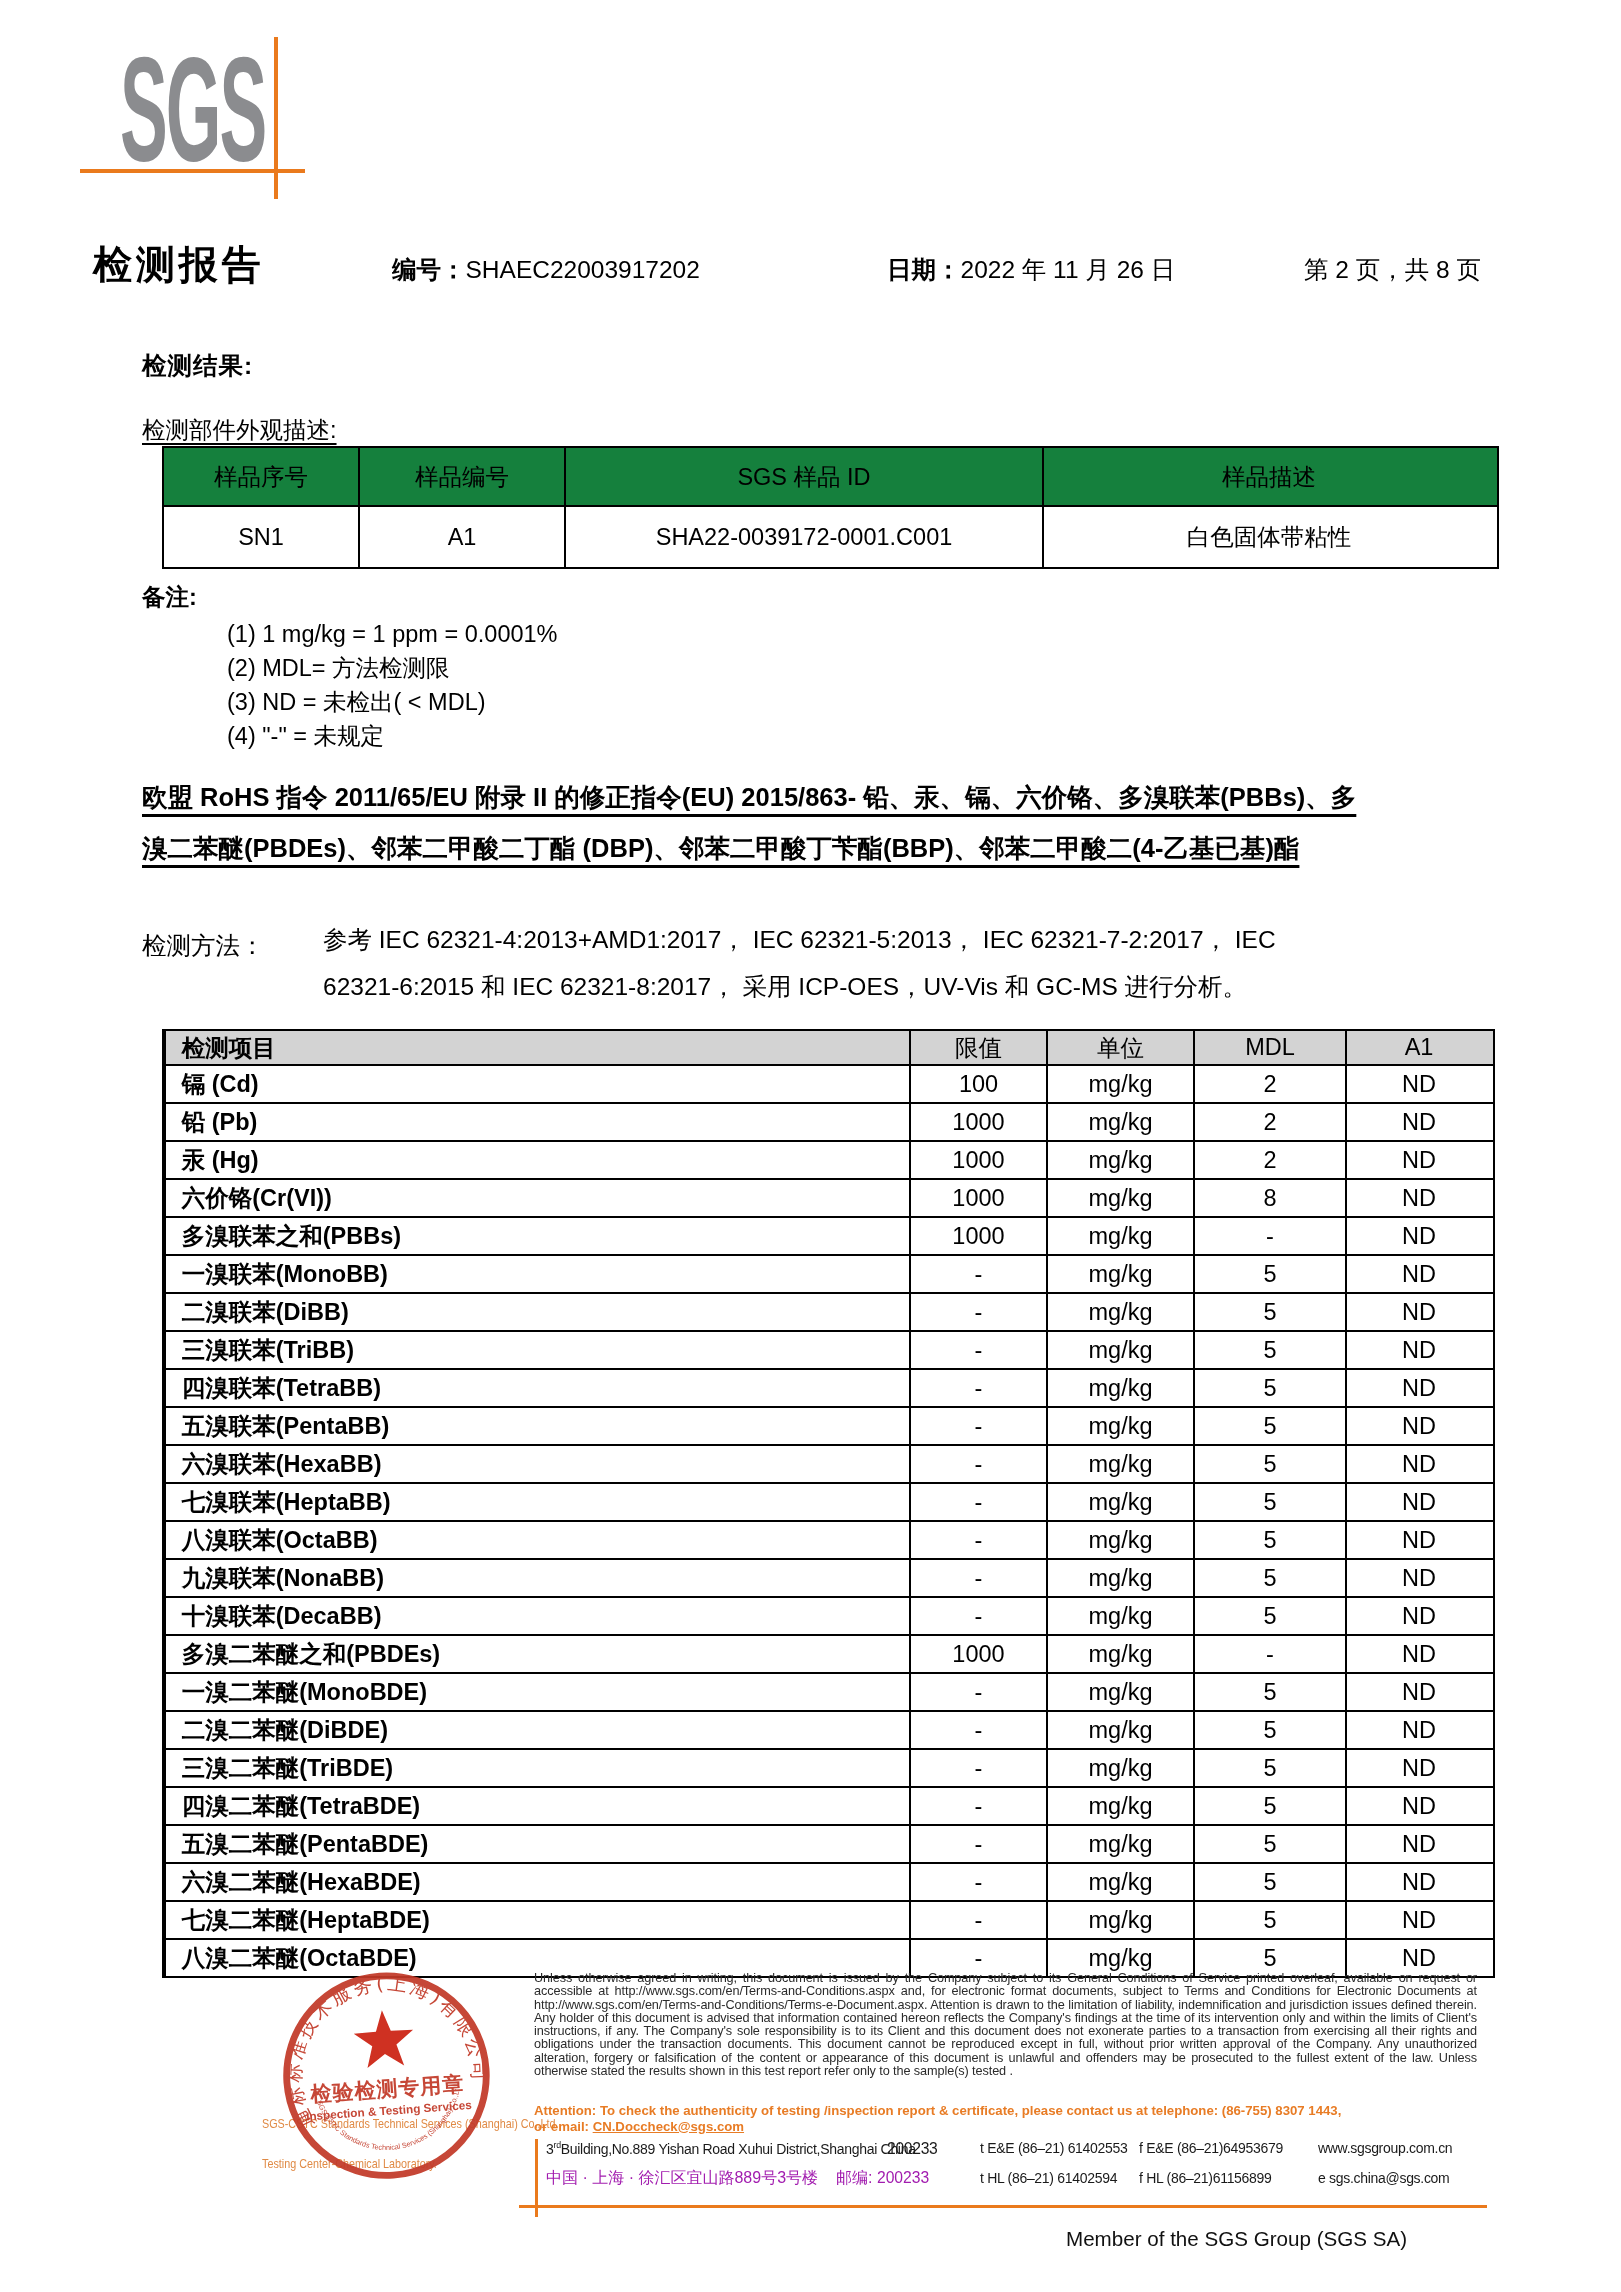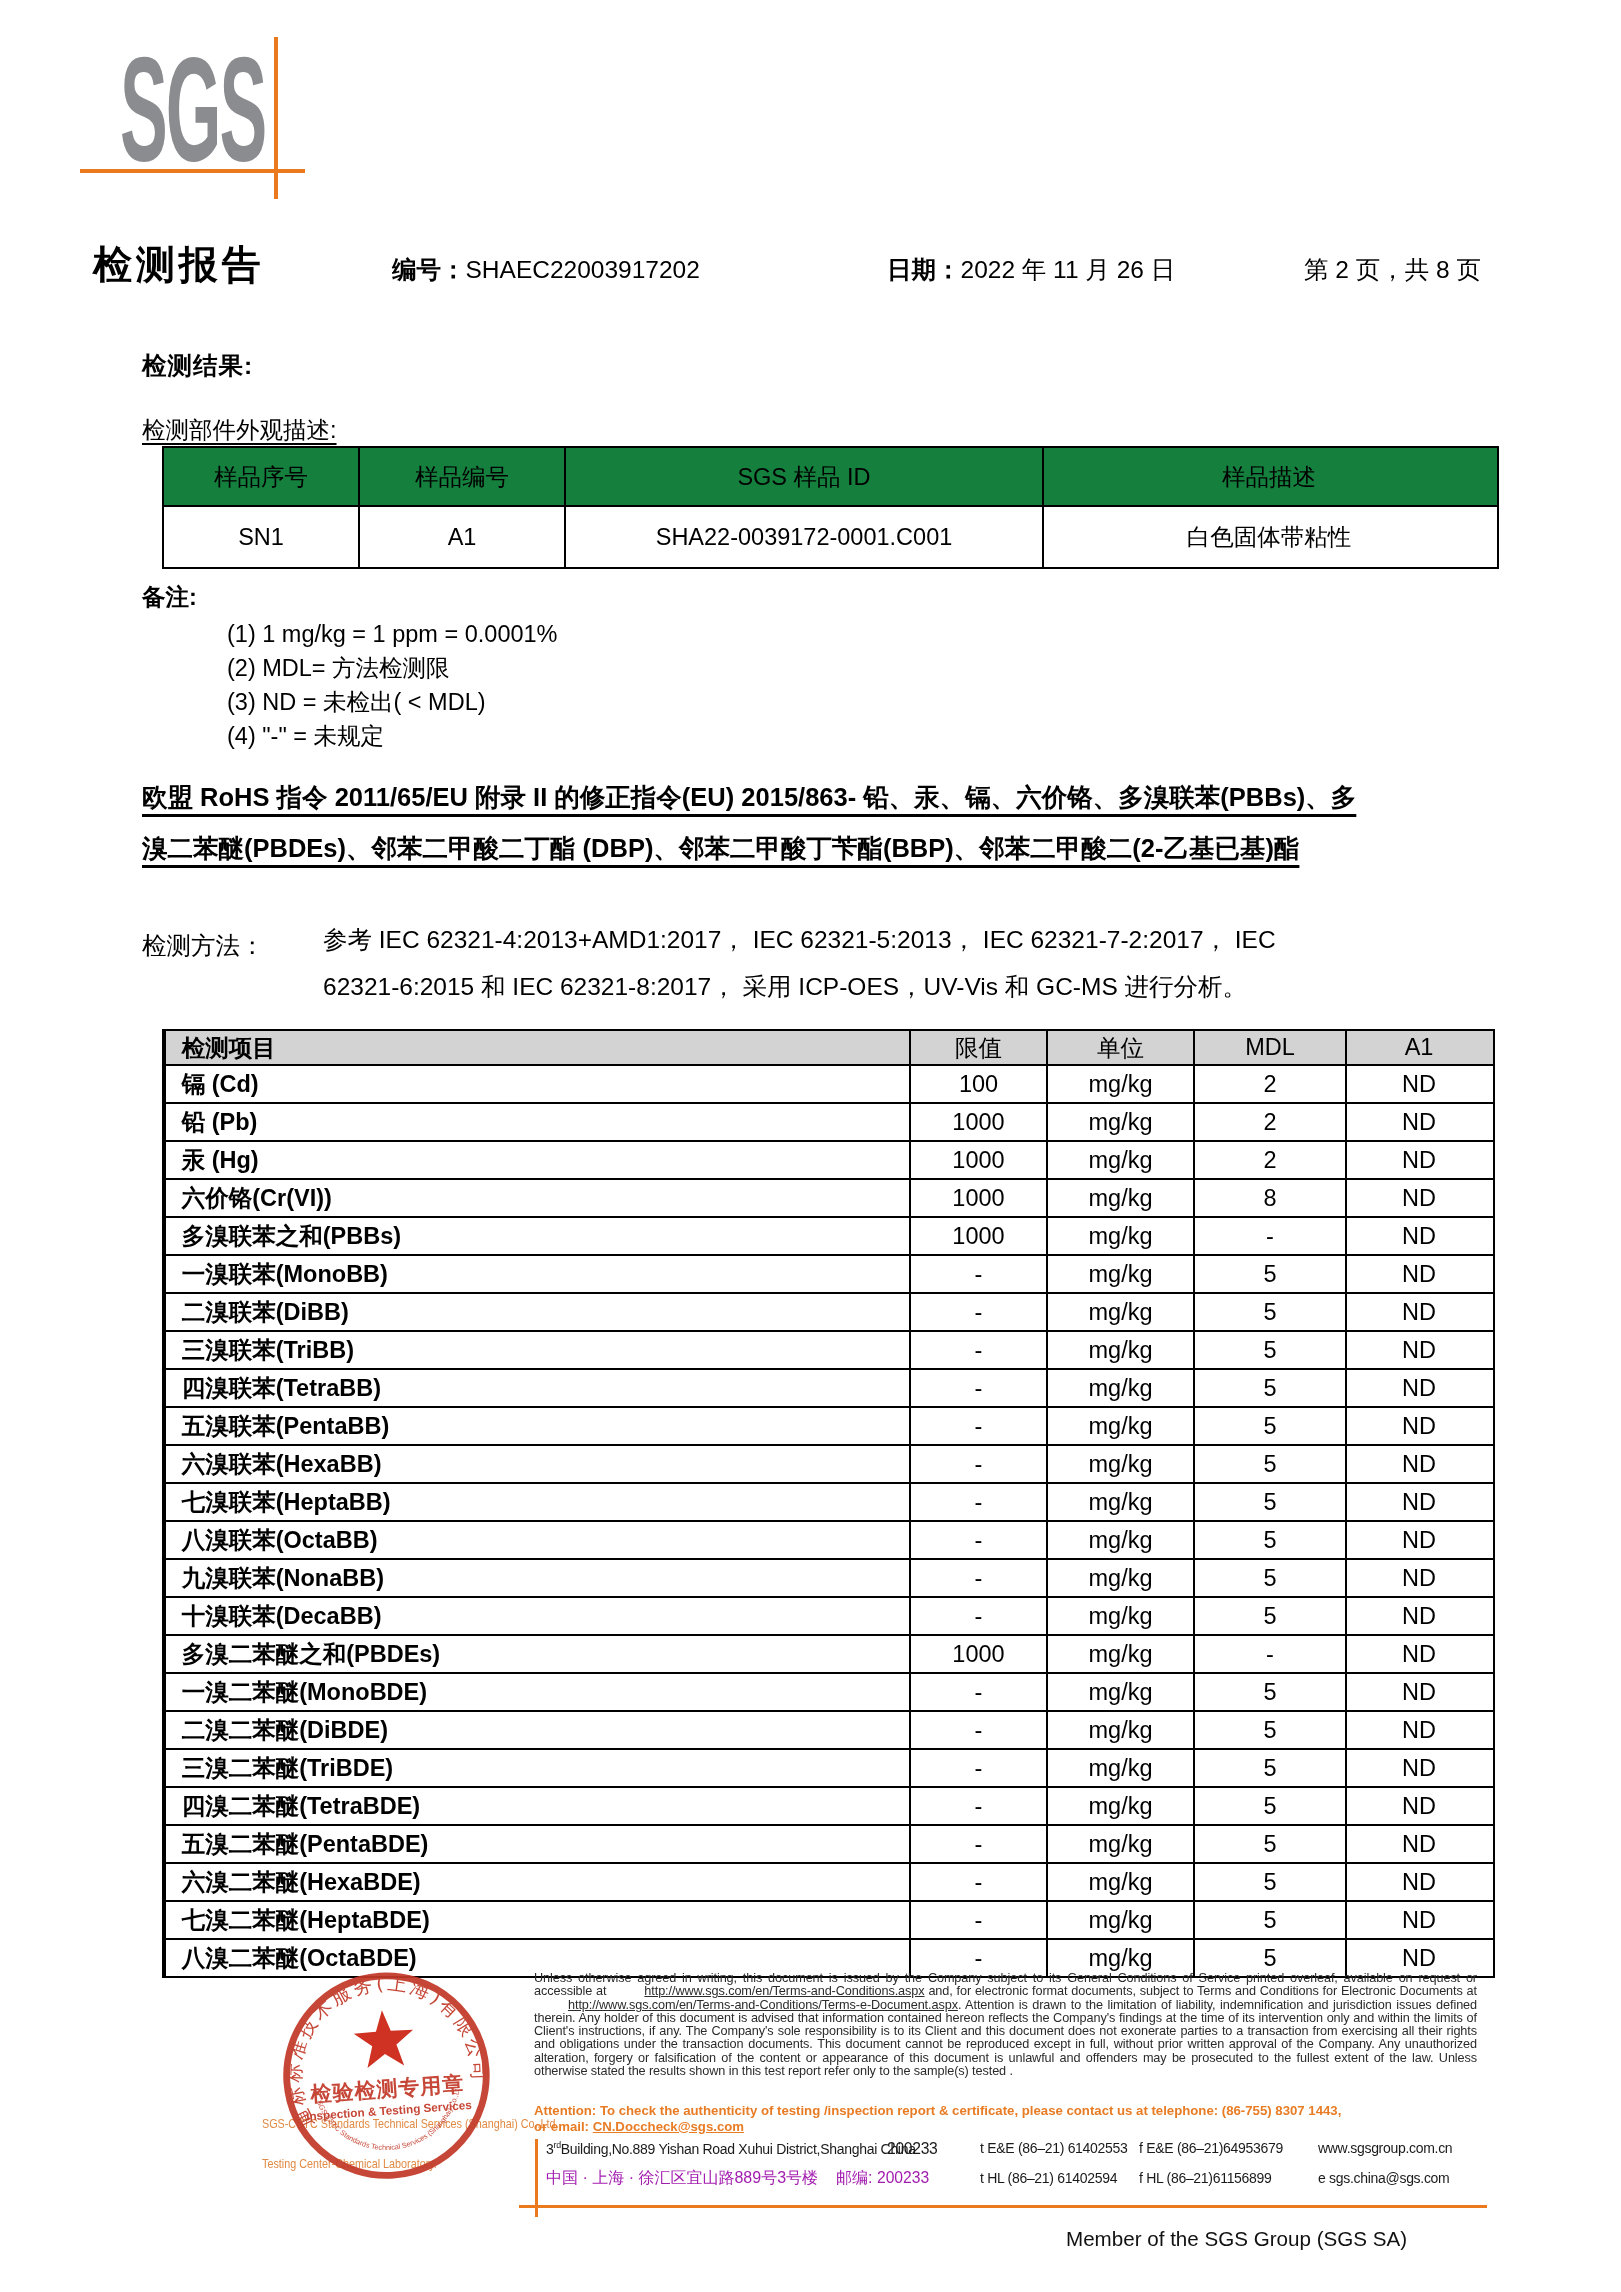--- a/index.html
+++ b/index.html
@@ -54,21 +54,21 @@
     font-size:23.5px;height:36px;border-left:2px solid #000;box-sizing:border-box;
     overflow:hidden;white-space:nowrap;
   }
   .rrow.head .rcell{height:33px;}
   .rcell.c0{justify-content:flex-start;padding-left:15.7px;font-weight:bold;}
   
   .disclaimer{
     width:943px;font-size:12.7px;line-height:13.3px;color:#2b2b2b;
     text-align:justify;letter-spacing:-0.1px;
   }
-  .disclaimer .u{text-decoration:underline;margin-left:34px;}
+  .disclaimer .u{}
   .attention{font-size:13.2px;line-height:15.7px;font-weight:bold;color:#e87c25;}
   .attention .u{text-decoration:underline;}
   .addr-en{font-size:14px;color:#1a1a1a;white-space:nowrap;letter-spacing:-0.3px;}
   .addr-cn{font-size:16px;color:#a21caf;white-space:nowrap;}
   sup{font-size:8.8px;}
   .member{font-size:20.6px;color:#111;}
   .stamp-overlay-text{
     font-size:12.7px;color:#e08a45;white-space:nowrap;
     transform:scaleX(.85);transform-origin:left top;letter-spacing:0px;
   }
@@ -114,21 +114,21 @@
   <div class="abs note-label" style="left:142px;top:581px;">备注:</div>
   <div class="abs" style="left:227px;top:617px;">
     <div class="note-item">(1) 1 mg/kg = 1 ppm = 0.0001%</div>
     <div class="note-item">(2) MDL=  方法检测限</div>
     <div class="note-item">(3) ND = 未检出( &lt; MDL)</div>
     <div class="note-item">(4) "-" = 未规定</div>
   </div>
 
   <div class="abs" style="left:142px;top:772px;">
     <div class="rohs-line">欧盟 RoHS 指令 2011/65/EU 附录 II 的修正指令(EU) 2015/863- 铅、汞、镉、六价铬、多溴联苯(PBBs)、多</div>
-    <div class="rohs-line">溴二苯醚(PBDEs)、邻苯二甲酸二丁酯 (DBP)、邻苯二甲酸丁苄酯(BBP)、邻苯二甲酸二(2-乙基已基)酯</div>
+    <div class="rohs-line">溴二苯醚(PBDEs)、邻苯二甲酸二丁酯 (DBP)、邻苯二甲酸丁苄酯(BBP)、邻苯二甲酸二(4-乙基已基)酯</div>
   </div>
 
   <div class="abs method-label" style="left:142px;top:929px;">检测方法：</div>
   <div class="abs" style="left:323px;top:916px;">
     <div class="method-line">参考 IEC 62321-4:2013+AMD1:2017， IEC 62321-5:2013， IEC 62321-7-2:2017， IEC</div>
     <div class="method-line">62321-6:2015 和 IEC 62321-8:2017， 采用 ICP-OES，UV-Vis 和 GC-MS 进行分析。</div>
   </div>
 
   <div class="abs rtable" style="left:162px;top:1029px;">
     <div class="rrow head">

